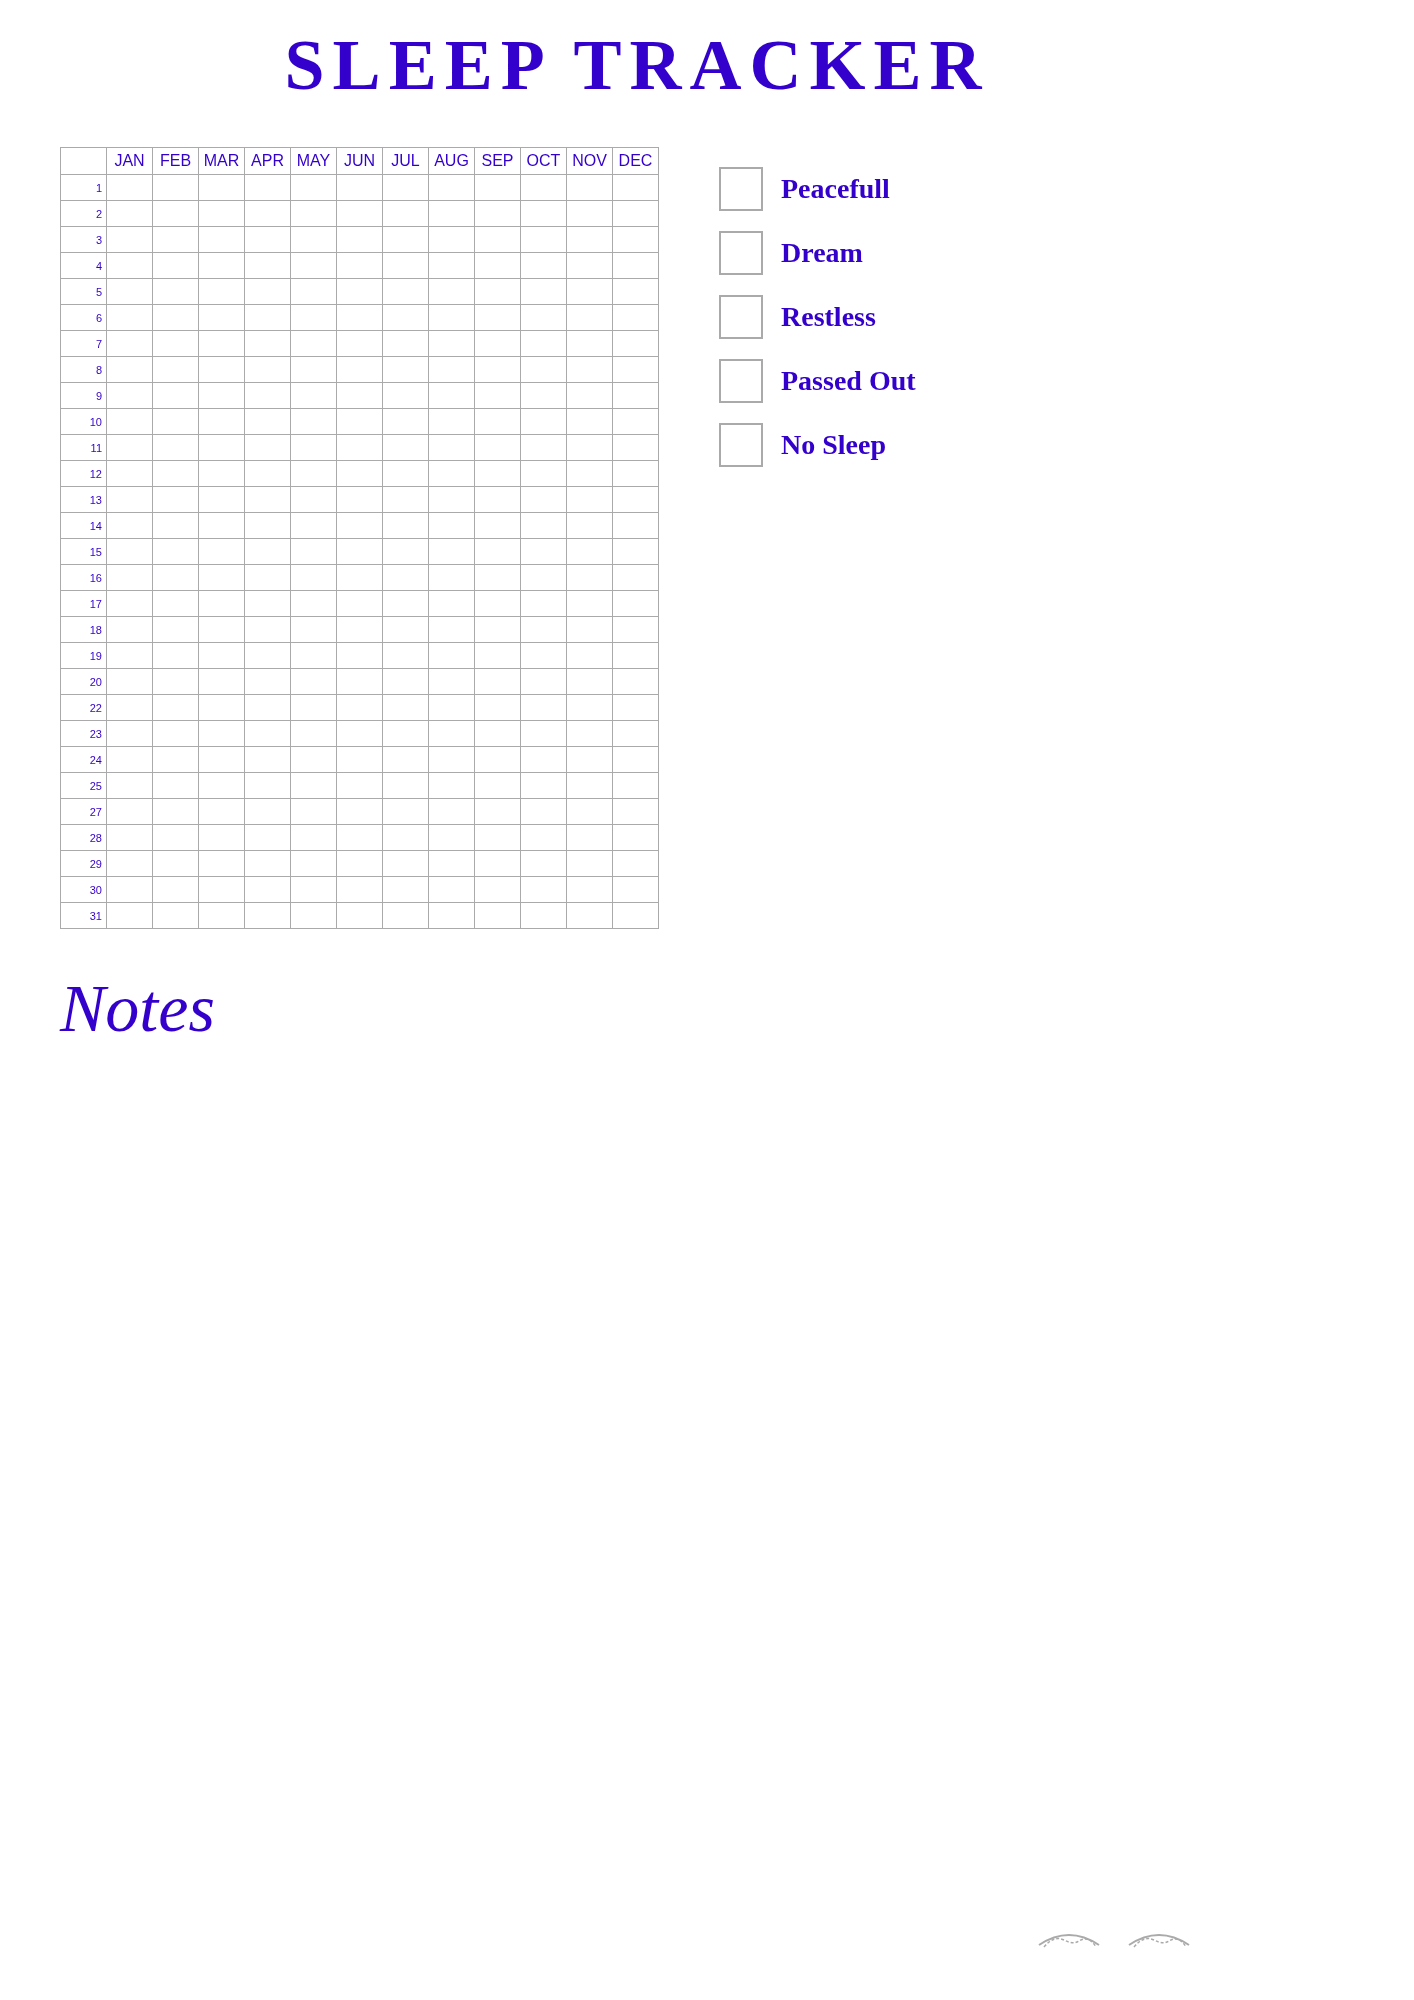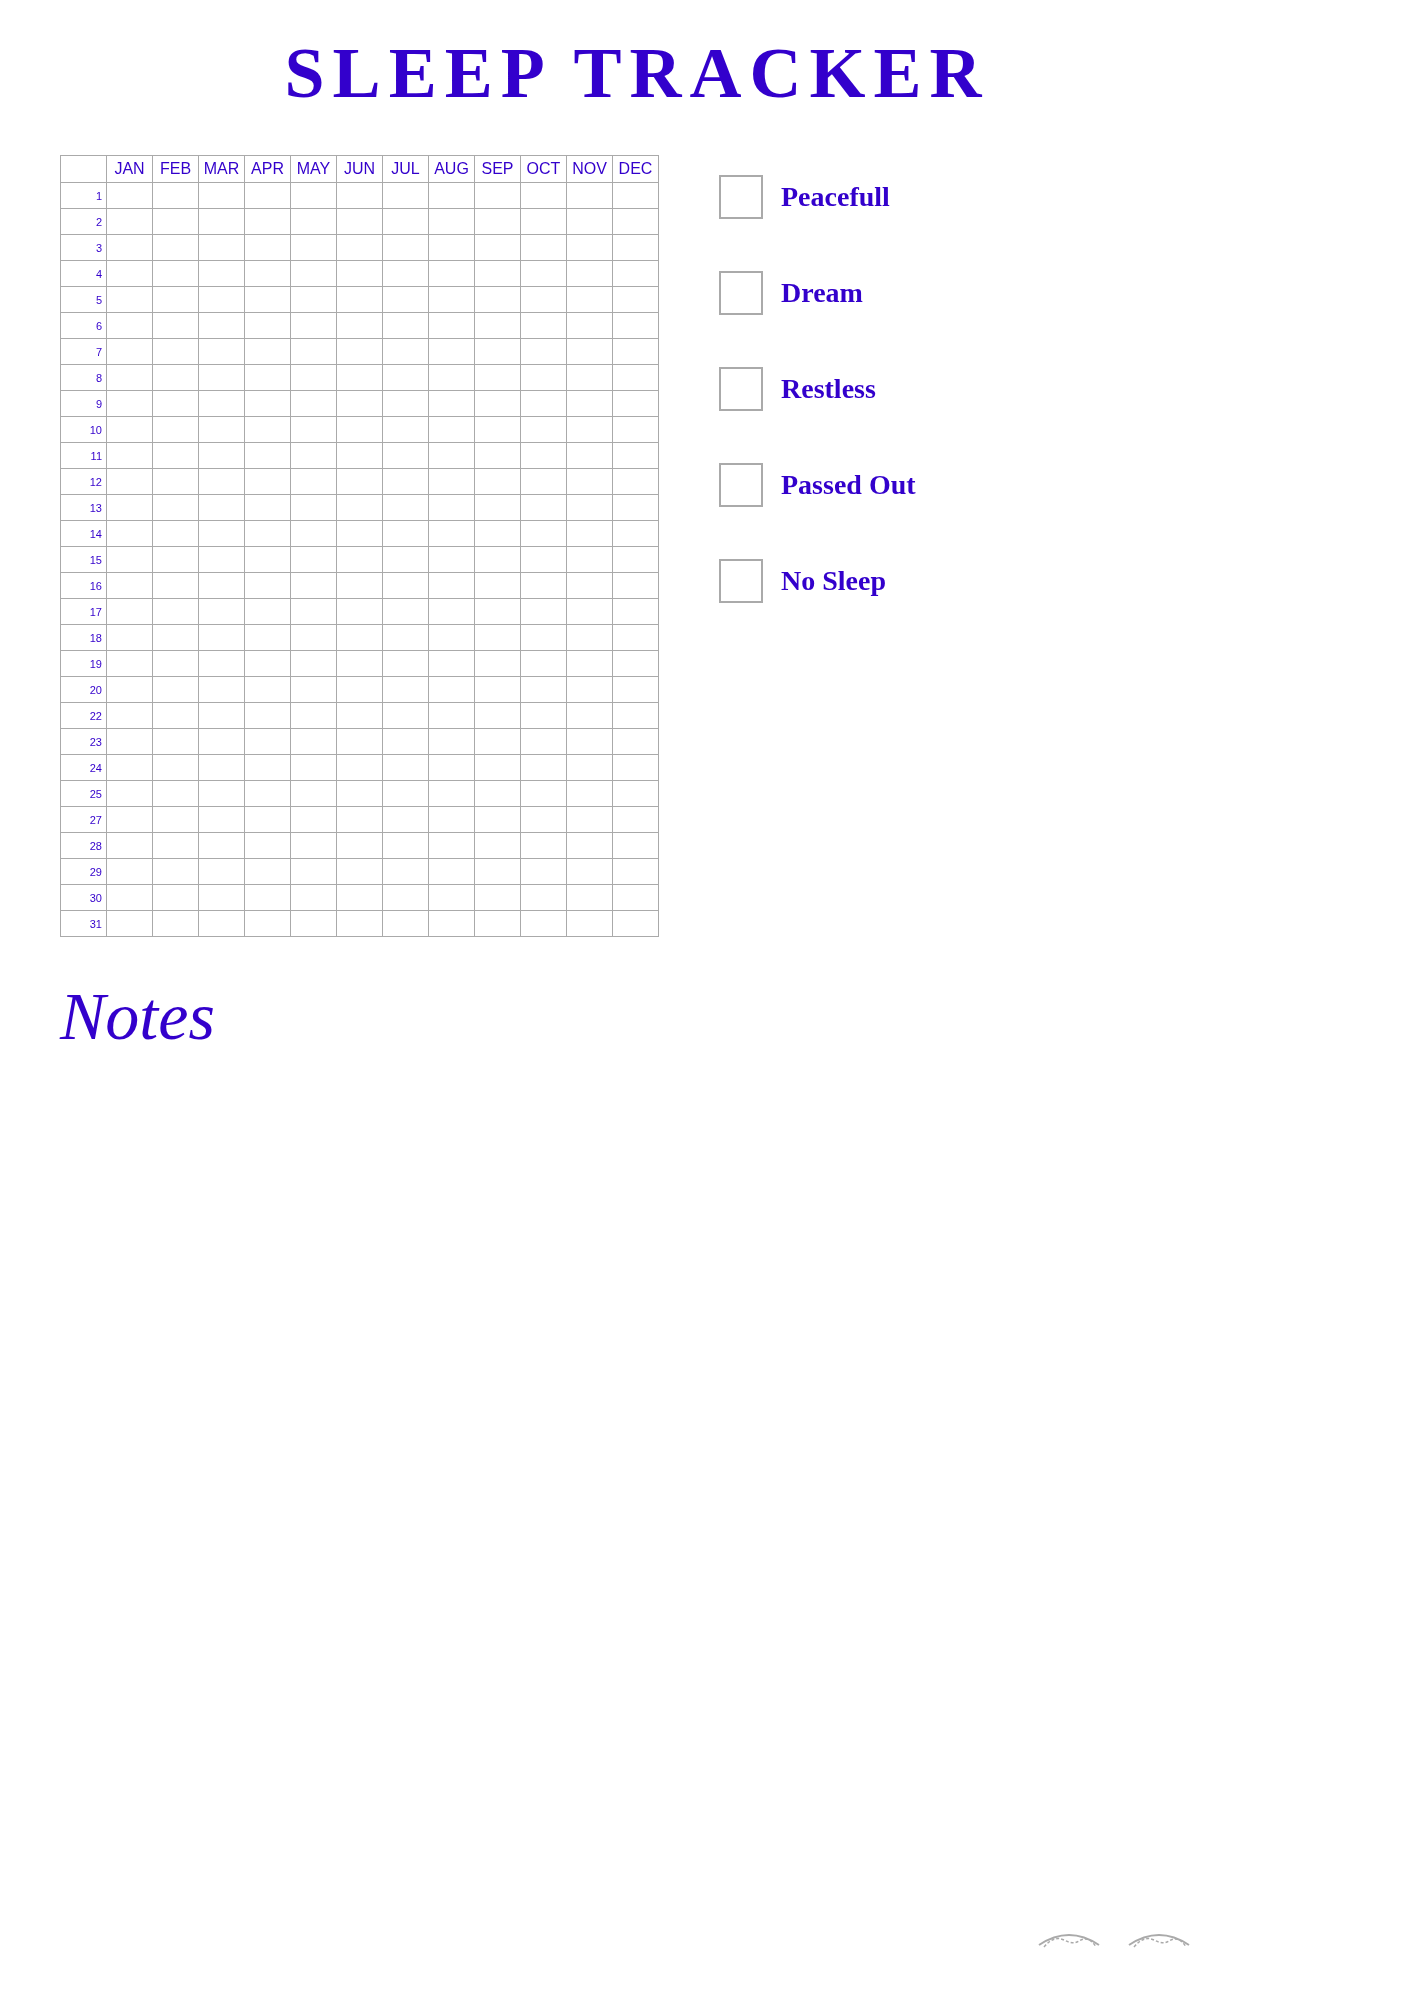--- a/index.html
+++ b/index.html
@@ -8,21 +8,21 @@
       width: 1414px;
       min-height: 2000px;
       font-family: Arial, sans-serif;
       position: relative;
     }
 
     .page {
       width: 1274px;
       min-height: 2000px;
       background: #fff;
-      padding: 32px 60px;
+      padding: 24px 60px;
       position: relative;
     }
 
     .title {
       text-align: center;
       font-size: 72px;
       font-weight: bold;
       color: #3300cc;
       letter-spacing: 8px;
       margin-bottom: 40px;
@@ -73,21 +73,21 @@
     }
 
     .tracker-table td.data-cell {
       width: 46px;
     }
 
     .legend {
       flex: 0 0 auto;
       display: flex;
       flex-direction: column;
-      gap: 52px;
+      gap: 20px;
       margin-top: 20px;
       margin-left: 20px;
       text-align: right;
     }
 
     .legend-item {
       display: flex;
       align-items: center;
       gap: 18px;
     }

